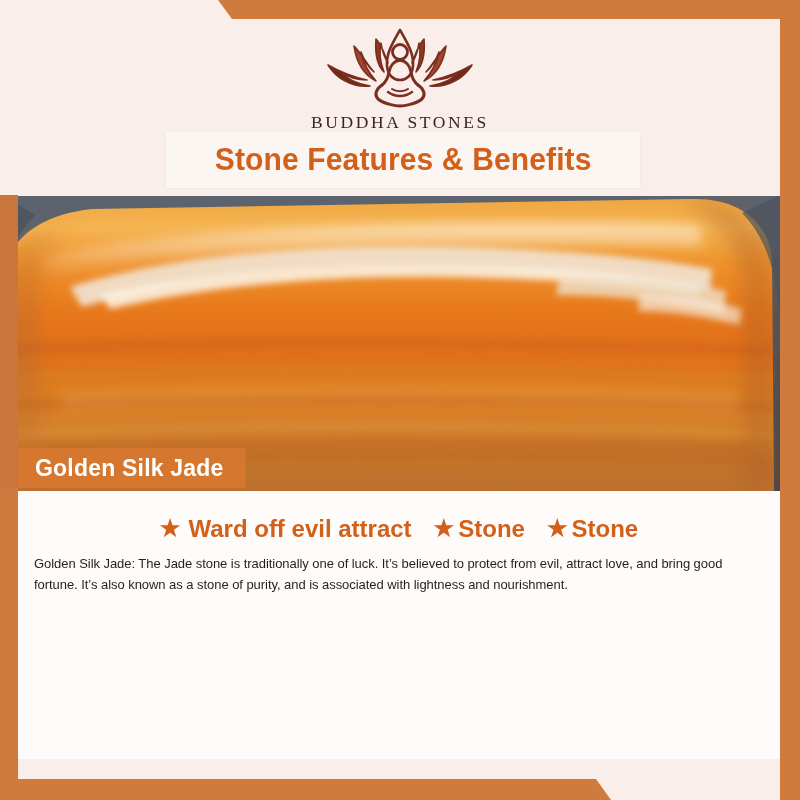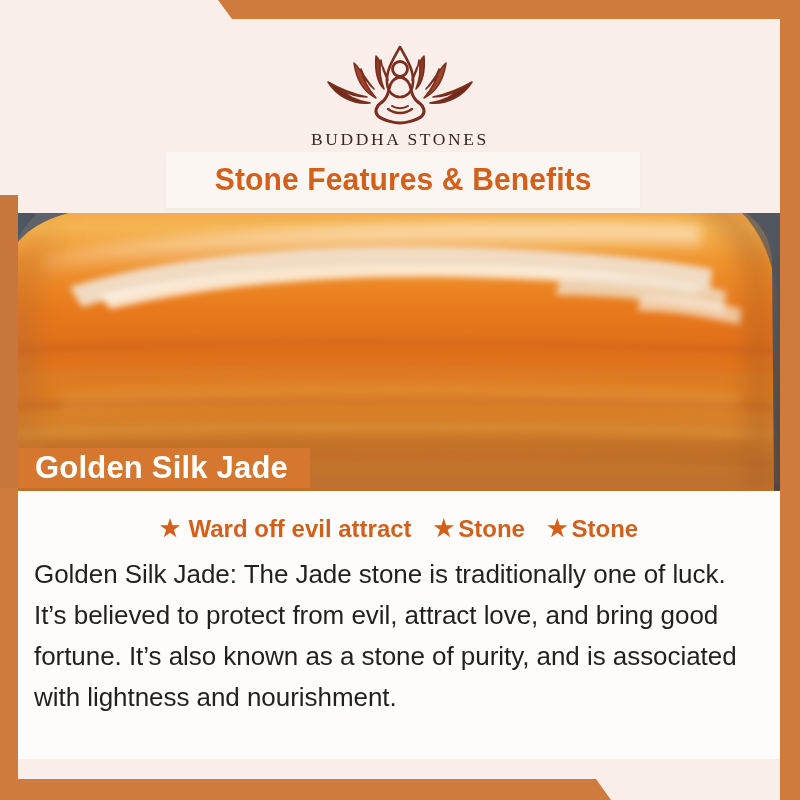--- a/index.html
+++ b/index.html
@@ -39,38 +39,38 @@
     background:#cf7b3e; z-index:6;
   }
   .frame-left-top {
     position:absolute; left:0; top:195px; width:18px; height:293px;
     background:#c8763c; z-index:5;
   }
 
   
   .header {
     position:absolute; left:0; top:0; width:800px; height:196px;
-    background:#faeeea; z-index:2;margin-top:17px;
+    background:#faeeea; z-index:2;
   }
   .logo-wrap {
     position:absolute; left:0; top:22px; width:800px;
     display:flex; flex-direction:column; align-items:center;
   }
   .logo-mark { width:172px; height:86px; display:block; }
   .logo-word {
     margin-top:4px;
     font-family:"Liberation Serif", serif;
     font-size:17.5px; letter-spacing:2.6px;
     color:#3a2620; font-weight:400;
     text-align:center;
   }
 
   
   .title-card {
-    position:absolute; left:166px; top:152px;
+    position:absolute; left:166px; top:132px;
     width:474px; height:56px;
     background:#fcf6f3;
     display:flex; align-items:center; justify-content:center;
     z-index:4;
     box-shadow:0 1px 3px rgba(0,0,0,0.04);
   }
   .title-text {
     font-family:"Liberation Sans Narrow","Liberation Sans", sans-serif;
     font-weight:700;
     font-size:31px;
@@ -94,21 +94,21 @@
     height:40px; z-index:5;
     background:#d5772e;
     padding:0 22px 0 17px;
     display:flex; align-items:center;
     clip-path:polygon(0 0, 100% 0, 100% 100%, 0 100%);
   }
   .name-banner-text {
     color:#ffffff;
     font-family:"Liberation Sans Narrow","Liberation Sans", sans-serif;
     font-weight:700;
-    font-size:31px;
+    font-size:23px;
     letter-spacing:0.2px;
     white-space:nowrap;
   }
 
   
   .body-section {
     position:absolute; left:18px; top:491px;
     width:762px; height:268px;
     background:#fdfcfa; z-index:3;
   }
@@ -125,21 +125,21 @@
     font-size:24px;
     white-space:nowrap;
   }
   .benefit .star { font-size:23px; line-height:1; position:relative; top:-1px; }
   .benefit.first .star { margin-right:4px; }
 
   .description {
     margin:11px 16px 0 16px;
     color:#231f1d;
     font-family:"Liberation Sans Narrow","Liberation Sans", sans-serif;
-    font-size:26px;
+    font-size:13px;
     line-height:1.58;
     text-align:left;
     letter-spacing:-0.05px;
   }
 </style>
 </head>
 <body>
 
 <div id="page">
 

